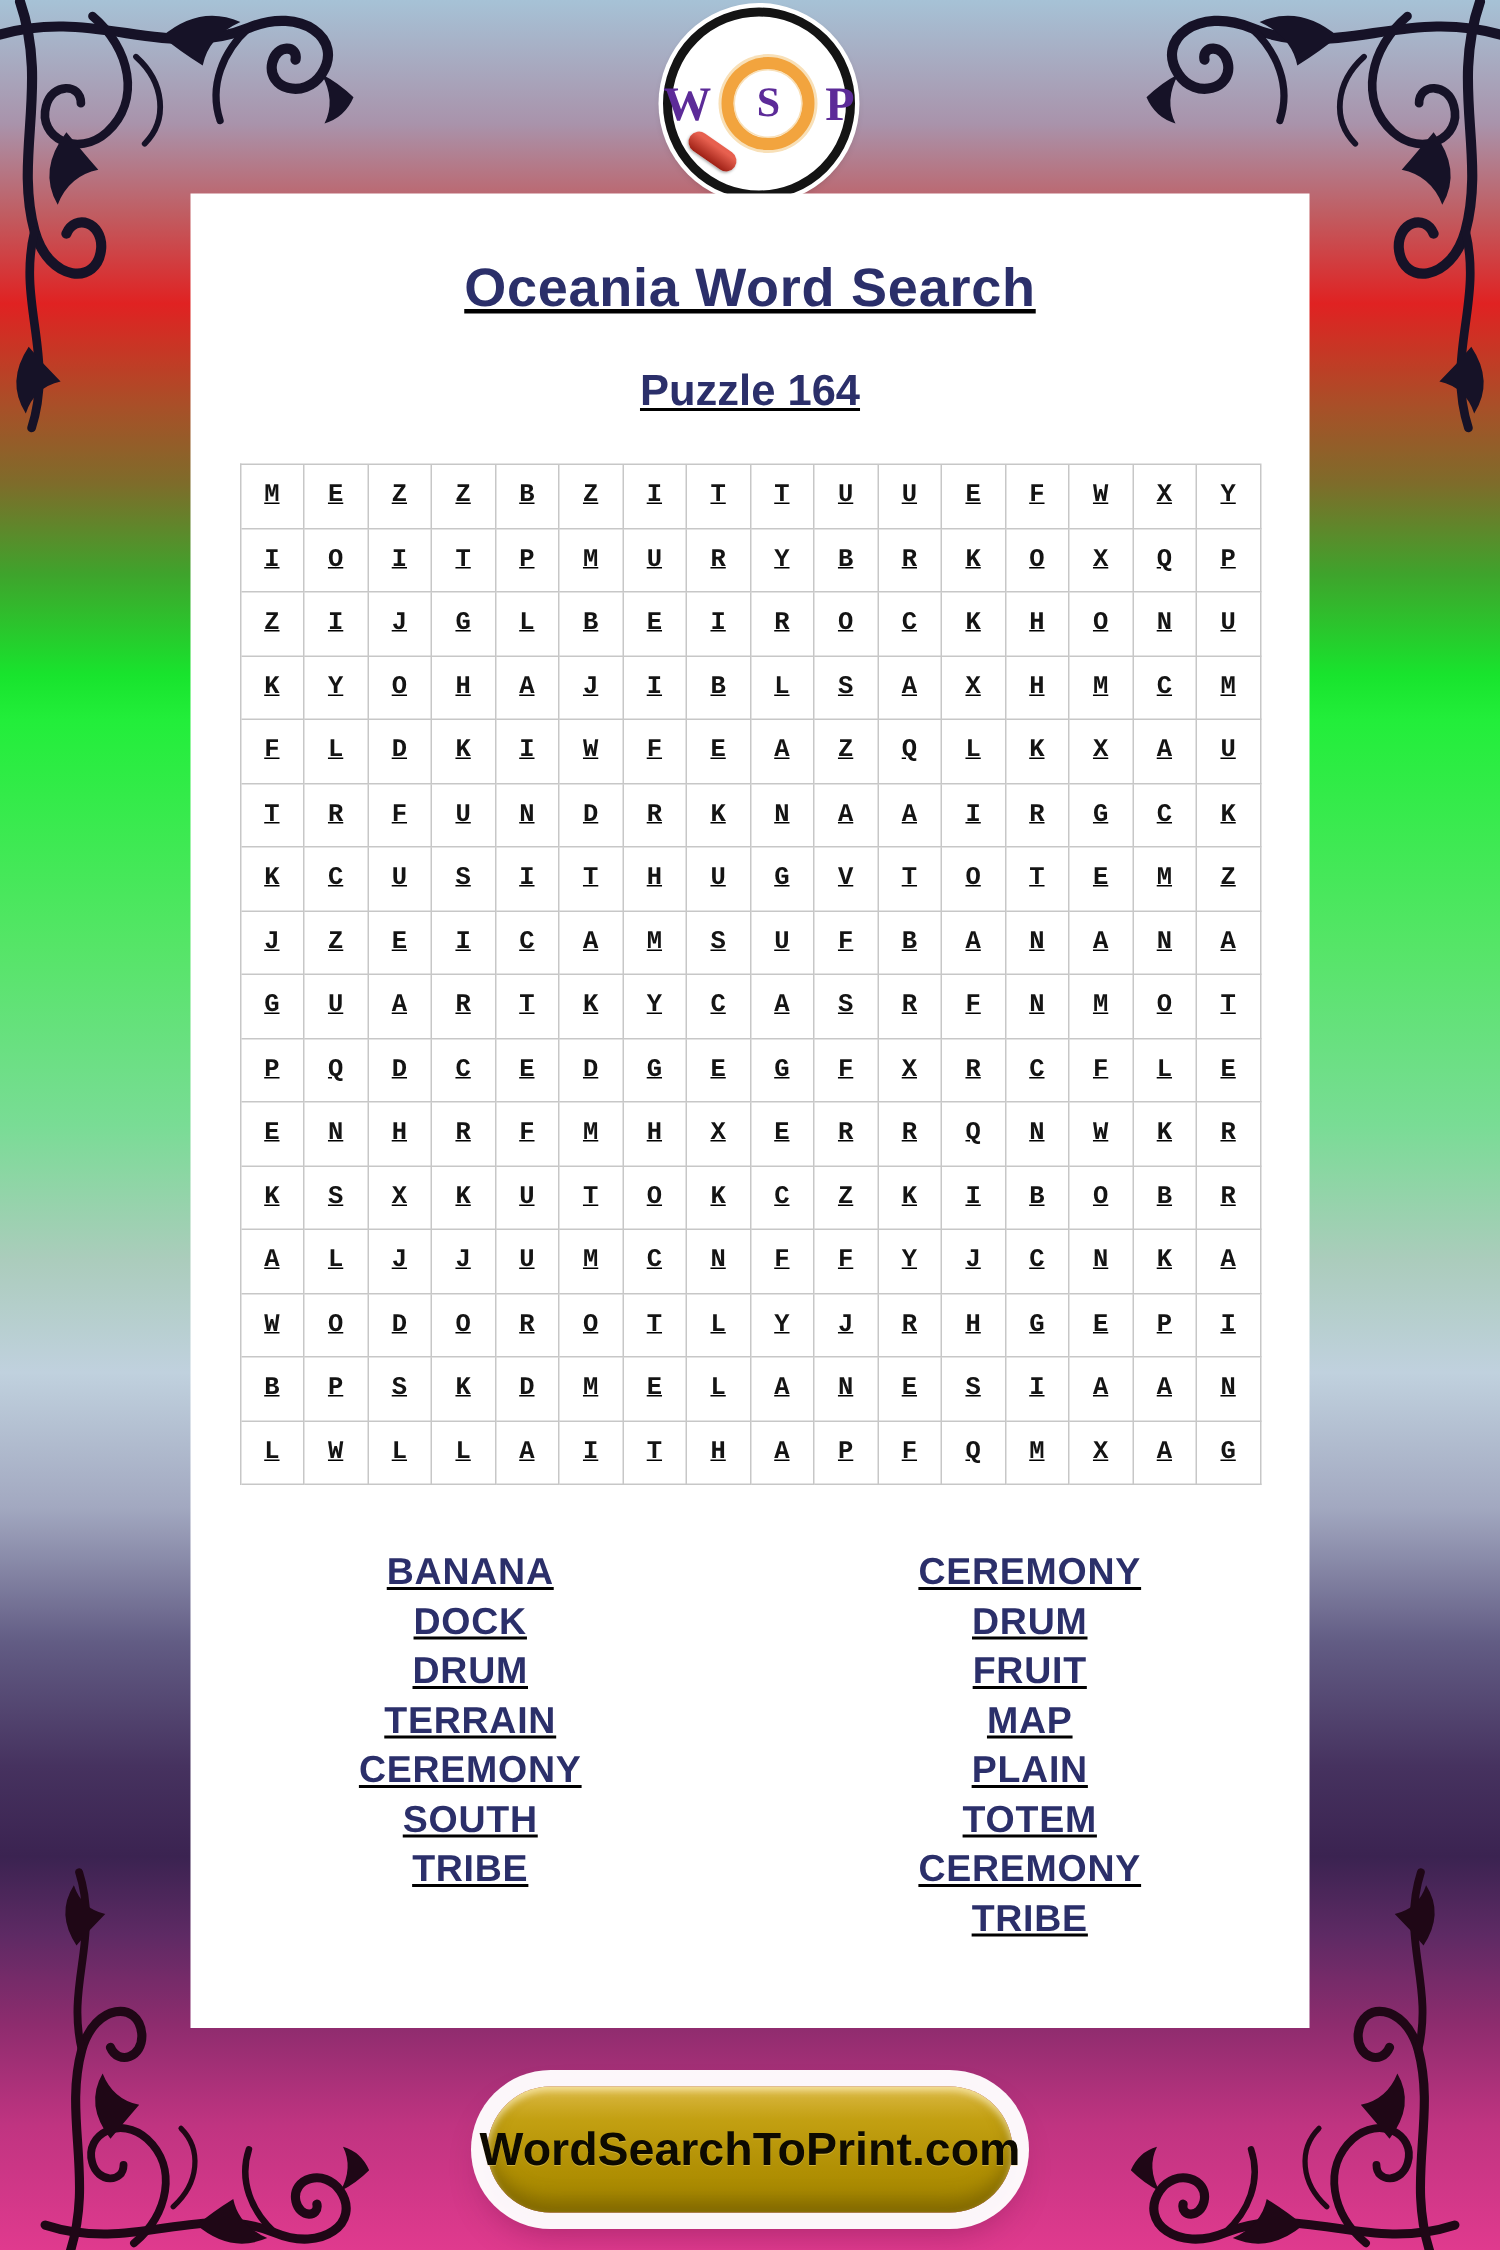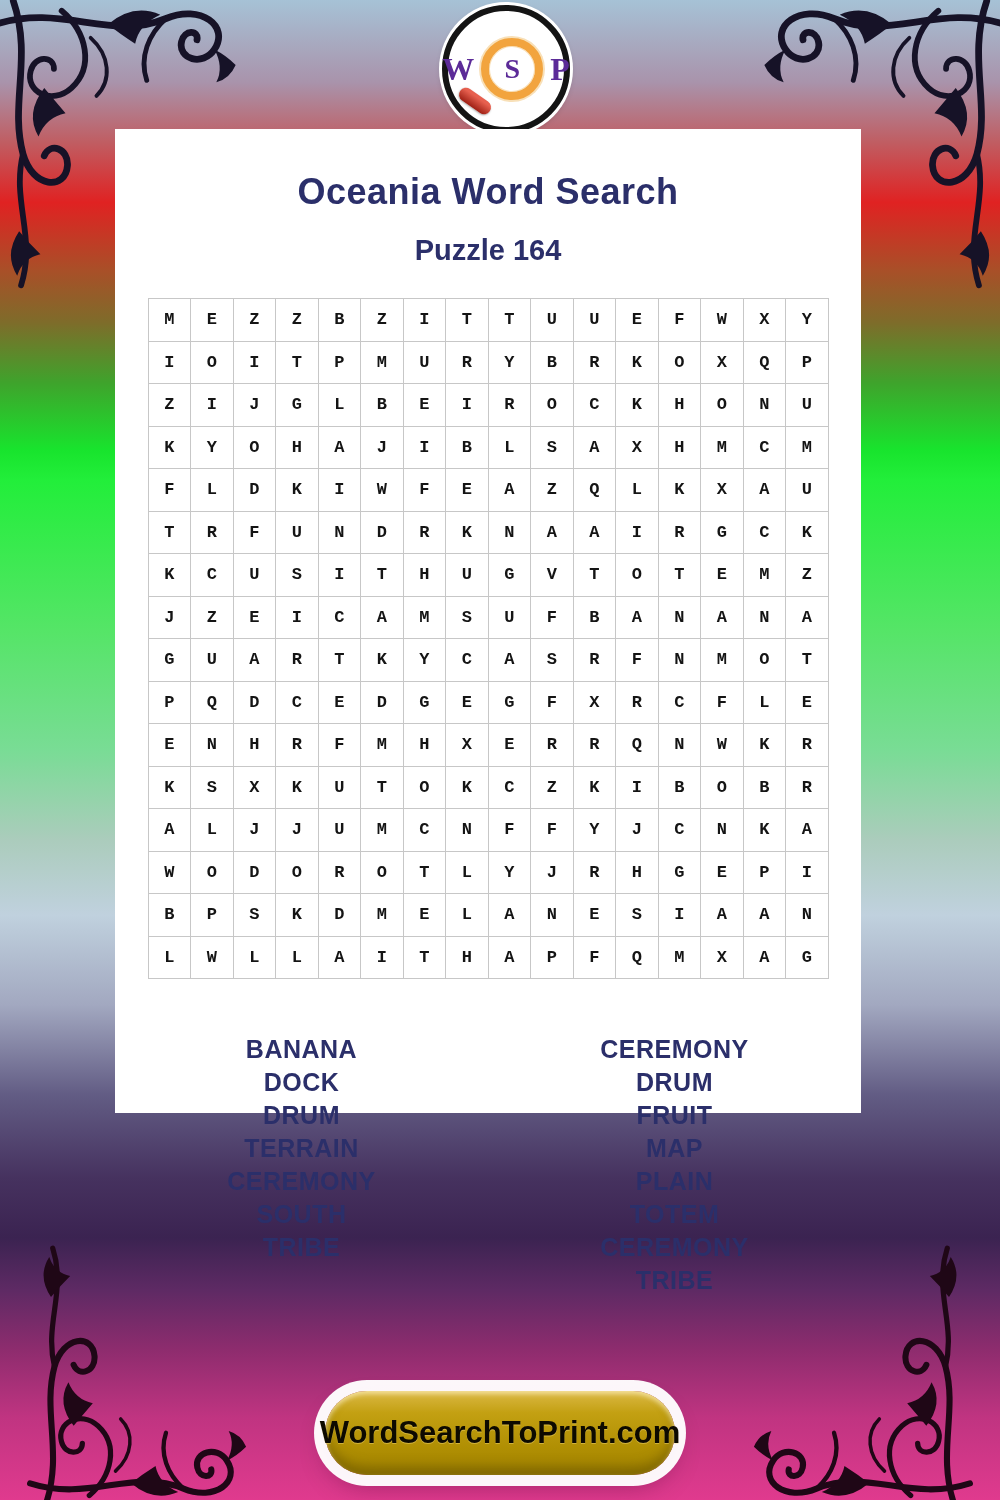--- a/index.html
+++ b/index.html
@@ -32,32 +32,32 @@
   .lens{position:relative;width:46px;height:46px;border:8px solid #f2a43e;
     border-radius:50%;display:flex;align-items:center;justify-content:center;
     box-shadow:0 0 0 2px #f8e0b8, inset 0 0 0 1px #f8e0b8;background:#fff;}
   .lens .s-letter{font-size:28px;}
   .lens-handle{position:absolute;width:36px;height:14px;
     background:linear-gradient(180deg,#e7604f 20%,#9e2015);
     border-radius:8px;left:-32px;bottom:-16px;transform:rotate(35deg);
     box-shadow:0 1px 2px rgba(0,0,0,.35);}
 
   
-  .card{position:absolute;left:115px;top:129px;width:746px;height:984px;background:#ffffff;}
+  .card{position:absolute;left:127px;top:129px;width:746px;height:1223px;background:#ffffff;text-decoration:underline;}
   .puzzle-title{margin:42px 0 0;text-align:center;font-size:36px;font-weight:bold;color:#2b2f6a;letter-spacing:.5px;}
-  .puzzle-subtitle{margin:21px 0 0;text-align:center;font-size:29px;font-weight:bold;color:#2b2f6a;}
+  .puzzle-subtitle{margin:32px 0 0;text-align:center;font-size:29px;font-weight:bold;color:#2b2f6a;}
 
   .grid-wrap{margin:31px auto 0;width:680px;border-top:1px solid #c7c7c7;border-left:1px solid #c7c7c7;
     display:grid;grid-template-columns:repeat(16,1fr);background:#fff;}
   .cell{height:41.5px;border-right:1px solid #c7c7c7;border-bottom:1px solid #c7c7c7;
     display:flex;align-items:center;justify-content:center;
     font-family:"Liberation Mono","DejaVu Sans Mono",monospace;
     font-weight:bold;font-size:17px;color:#141414;}
 
-  .words{display:flex;margin-top:54px;}
+  .words{display:flex;margin-top:42px;}
   .word-col{width:50%;text-align:center;}
   .word-item{font-size:25px;line-height:33px;font-weight:bold;color:#2b2f6a;letter-spacing:.5px;}
 
   
   .site-button{
     position:absolute;left:325px;top:1391px;width:350px;height:84px;
     border-radius:44px;border:none;cursor:pointer;
     background:linear-gradient(180deg,#dcb945 0%,#c3a012 26%,#b08f03 68%,#a18300 100%);
     box-shadow:0 0 0 11px rgba(255,255,255,.96), 0 12px 24px rgba(70,0,45,.35),
       inset 0 3px 5px rgba(255,240,185,.75), inset 0 -8px 12px rgba(95,75,0,.5);

